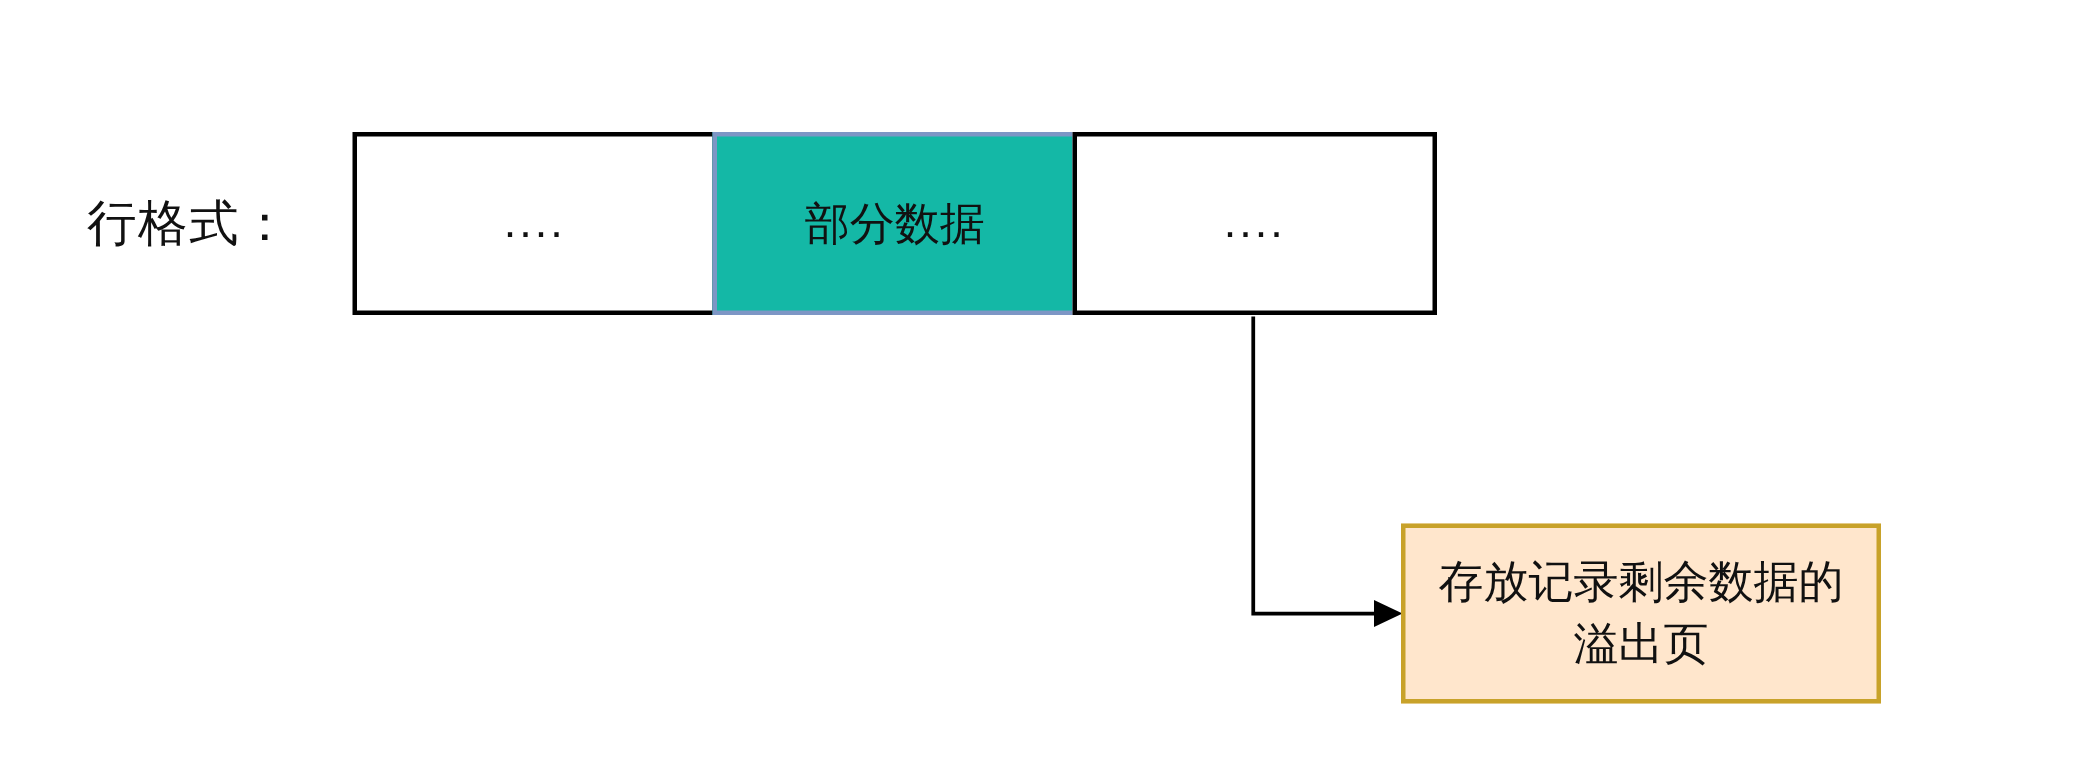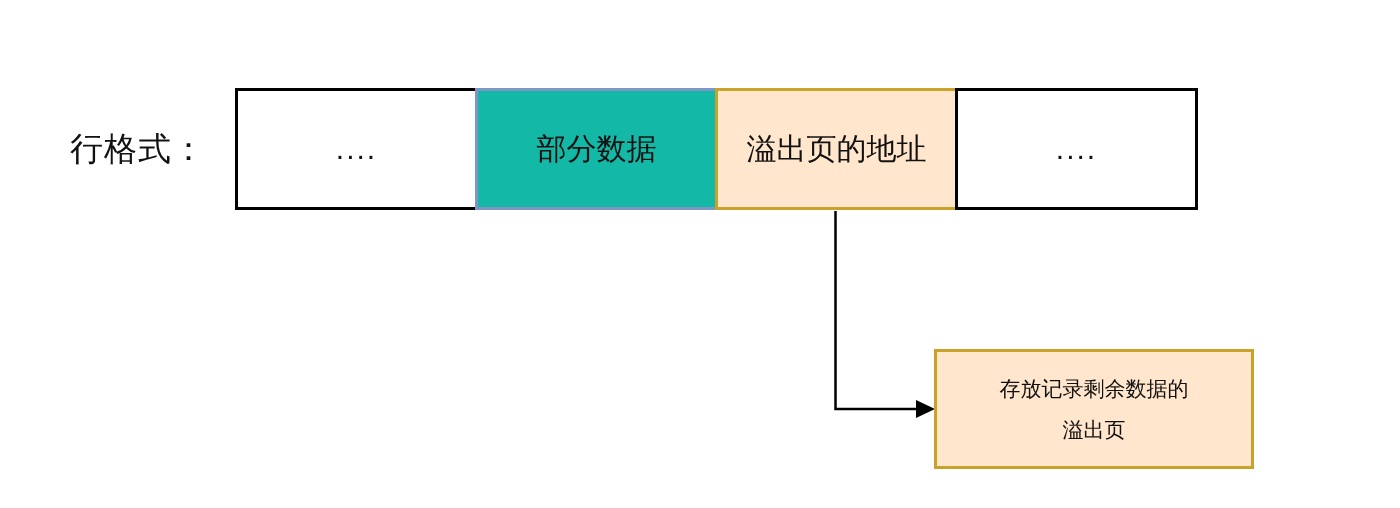--- a/index.html
+++ b/index.html
@@ -8,21 +8,21 @@
     position: relative;
     width: 1400px;
     height: 508px;
     background: #ffffff;
     font-family: "Liberation Sans", sans-serif;
     color: #111111;
     overflow: hidden;
   }
   .row-label {
     position: absolute;
-    left: 70px;
+    left: 58px;
     top: 88px;
     height: 122px;
     display: flex;
     align-items: center;
     font-size: 33px;
     letter-spacing: 1px;
     white-space: nowrap;
   }
   .row {
     position: absolute;
@@ -56,36 +56,35 @@
     top: 349px;
     width: 320px;
     height: 120px;
     border: 3px solid #c8a22a;
     background: #ffe6cc;
     display: flex;
     flex-direction: column;
     align-items: center;
     justify-content: center;
     text-align: center;
-    font-size: 21px;
+    font-size: 30px;
     line-height: 41px;
     white-space: nowrap;
   }
 </style>
 </head>
 <body>
 
 <div class="canvas">
 
   <div class="row-label">行格式：</div>
 
   <div class="row">
     <div class="cell dots" style="background: rgb(255, 255, 255); border-color: rgb(0, 0, 0);">....</div>
     <div class="cell" style="background: #14b8a6; border-color: rgb(125, 150, 197);">部分数据</div>
-    <div class="cell" style="background: rgb(255, 230, 204); border-color: rgb(200, 162, 42);">溢出页的地址</div>
     <div class="cell dots" style="background: rgb(255, 255, 255); border-color: rgb(0, 0, 0);">....</div>
   </div>
 
   <svg class="connector" viewBox="0 0 1400 508" xmlns="http://www.w3.org/2000/svg">
     <path class="arrow-path" d="M 835.5 211 L 835.5 409 L 917 409" fill="none" stroke="#000000" stroke-width="2.5"></path>
     <polygon class="arrow-head" points="916,400 916,418 935,409" fill="#000000"></polygon>
   </svg>
 
   <div class="overflow-box" style="background: rgb(255, 230, 204); border-color: rgb(200, 162, 42);">
     <div>存放记录剩余数据的</div>

